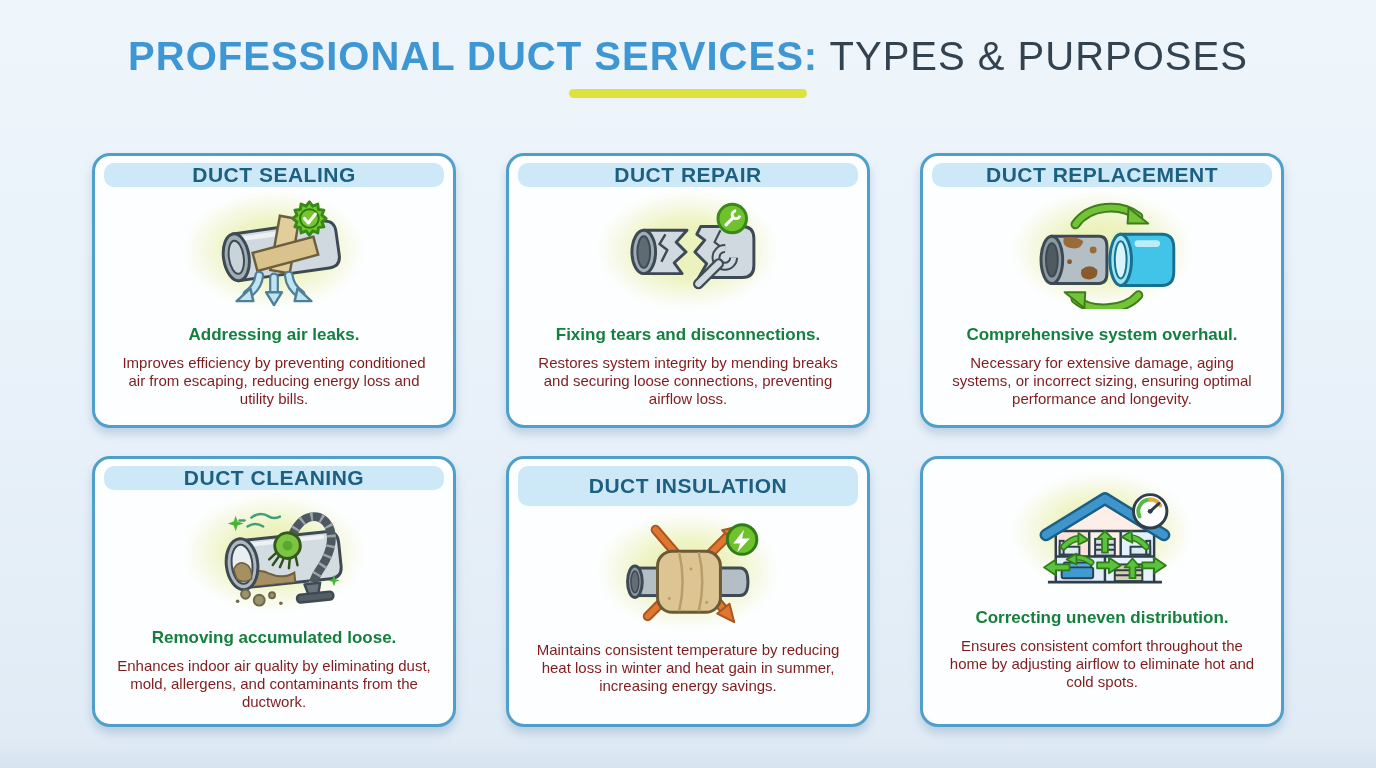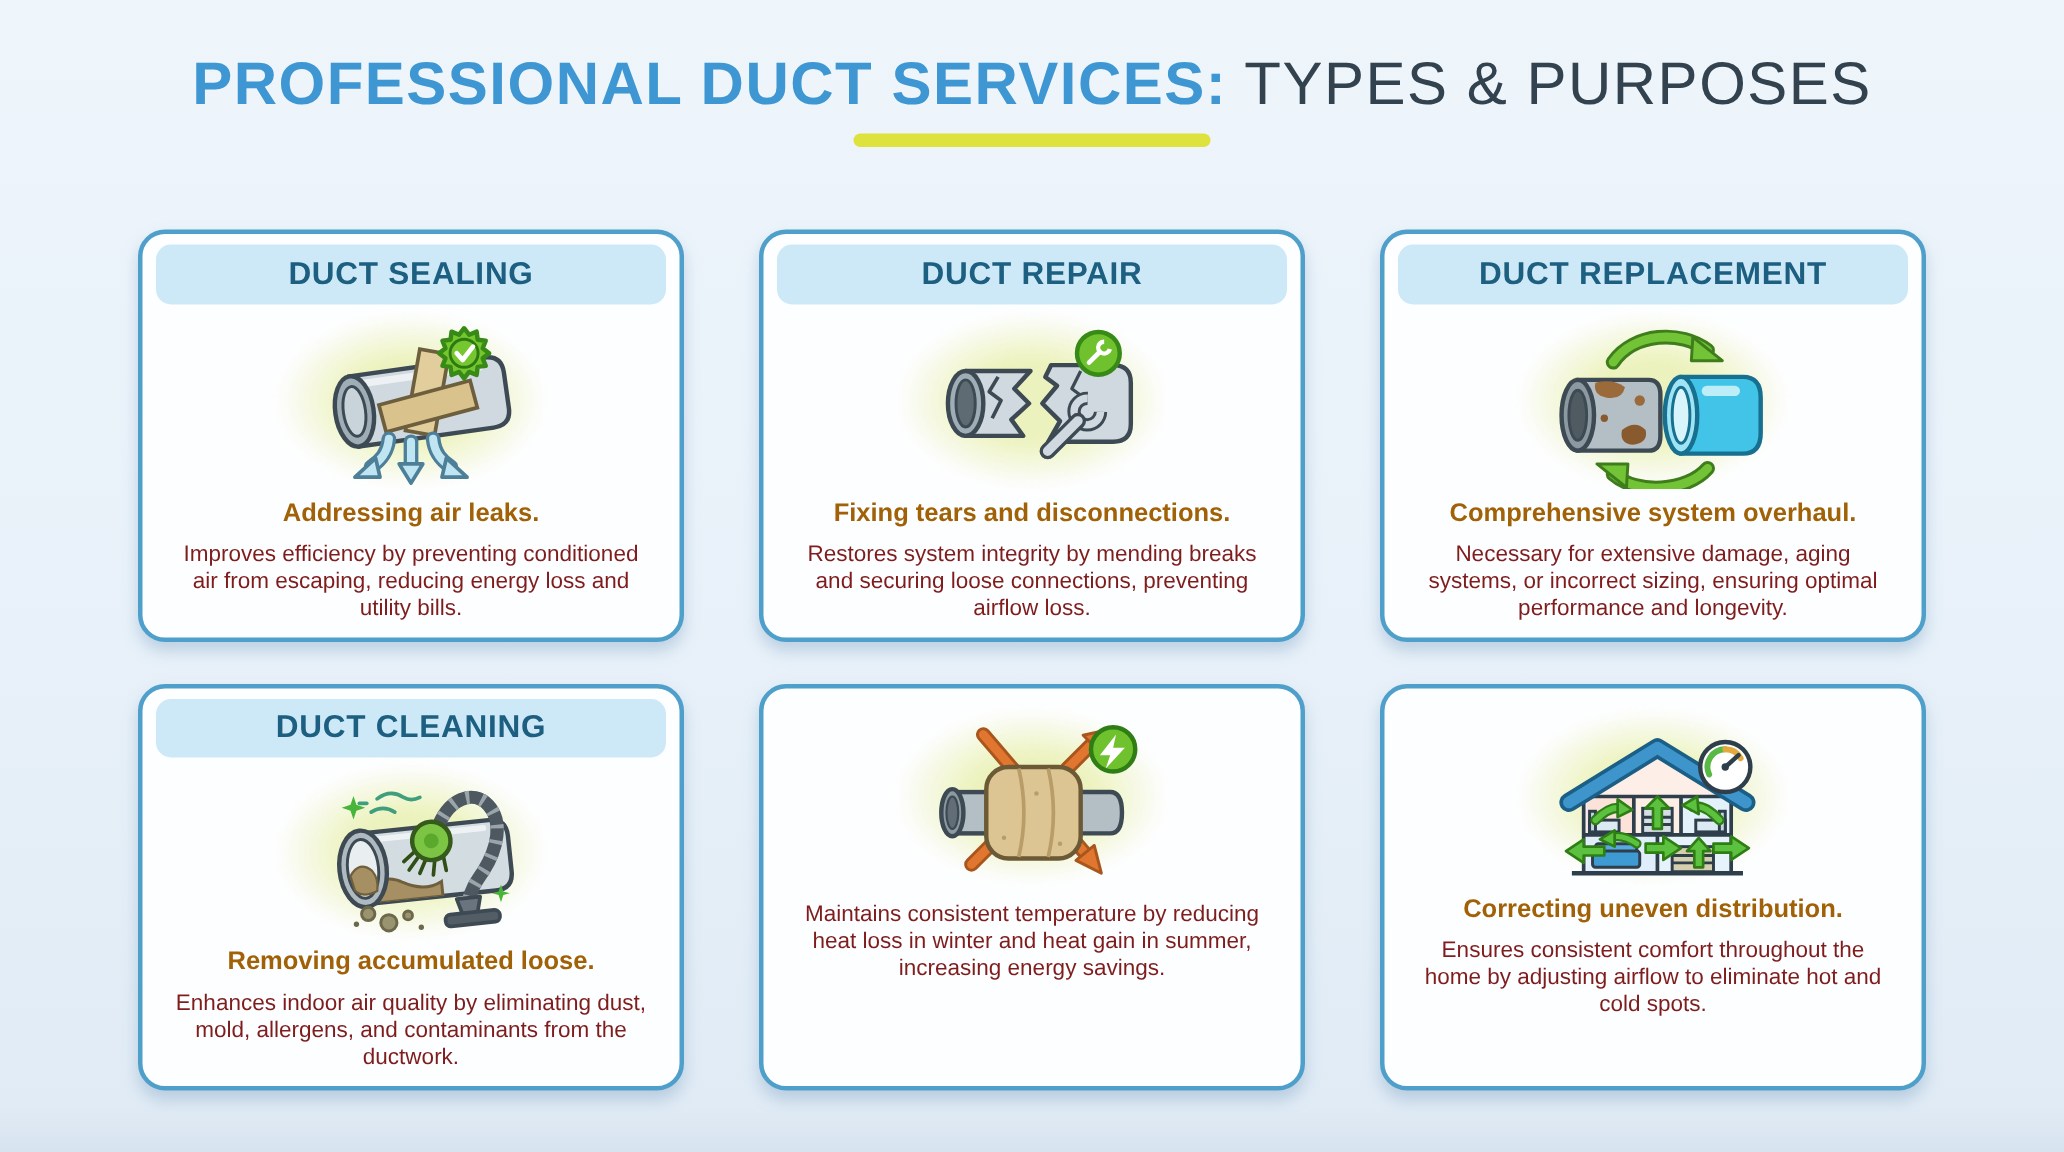--- a/index.html
+++ b/index.html
@@ -20,39 +20,39 @@
   
   .cards{
     position:absolute;top:153px;left:92px;
     display:grid;grid-template-columns:repeat(3,364px);
     grid-template-rows:275px 271px;gap:28px 50px;
   }
   .card{
     box-sizing:border-box;background:#fdfeff;
     border:3px solid #4f9fcb;border-radius:18px;
     box-shadow:0 6px 10px rgba(110,150,185,.35);
-    padding:7px 9px 10px;display:flex;flex-direction:column;
+    padding:7px 9px 28px;display:flex;flex-direction:column;
   }
   .card-header{
     background:#cde9f7;border-radius:10px;height:40px;
     display:flex;align-items:center;justify-content:center;
     font-size:21px;font-weight:bold;color:#1d5f80;letter-spacing:.5px;
   }
   .icon-zone{
     position:relative;height:122px;margin-top:4px;
     display:flex;align-items:center;justify-content:center;
   }
   .icon-zone::before{
     content:"";position:absolute;width:180px;height:116px;border-radius:50%;
     background:radial-gradient(closest-side,#ecf2bd 45%,rgba(236,242,189,0) 100%);
     filter:blur(4px);
   }
   .icon-zone svg{position:relative;}
   .subtitle{
-    text-align:center;font-size:17px;font-weight:bold;color:#a16207;margin-top:4px;
+    text-align:center;font-size:17px;font-weight:bold;color:#15803d;margin-top:16px;
   }
   .desc{
     text-align:center;font-size:15px;line-height:1.2;color:#7f1d1d;
     margin-top:9px;padding:0 10px;
   }
 </style>
 </head>
 <body>
 
 <div class="page">
@@ -214,20 +214,21 @@
             <path d="M58 33 q8 -5 16 0"></path>
             <path d="M50 27 h5"></path>
           </g>
         </svg>
       </div>
       <div class="subtitle">Removing accumulated loose.</div>
       <div class="desc">Enhances indoor air quality by eliminating dust, mold, allergens, and contaminants from the ductwork.</div>
     </div>
 
     <div class="card">
+      <div class="card-header">DUCT INSULATION</div>
       <div class="icon-zone">
         <svg width="168" height="118" viewBox="0 0 170 120">
           <g>
             <path d="M44 106 L126 24" stroke="#a8561d" stroke-width="10" stroke-linecap="round" fill="none"></path>
             <path d="M44 106 L126 24" stroke="#e0762f" stroke-width="6" stroke-linecap="round" fill="none"></path>
             <polygon points="135,15 119.7,18.5 129.6,28.4" fill="#e0762f" stroke="#a8561d" stroke-width="2" stroke-linejoin="round"></polygon>
           </g>
           <g>
             <path d="M52 18 L124 102" stroke="#a8561d" stroke-width="10" stroke-linecap="round" fill="none"></path>
             <path d="M52 18 L124 102" stroke="#e0762f" stroke-width="6" stroke-linecap="round" fill="none"></path>

